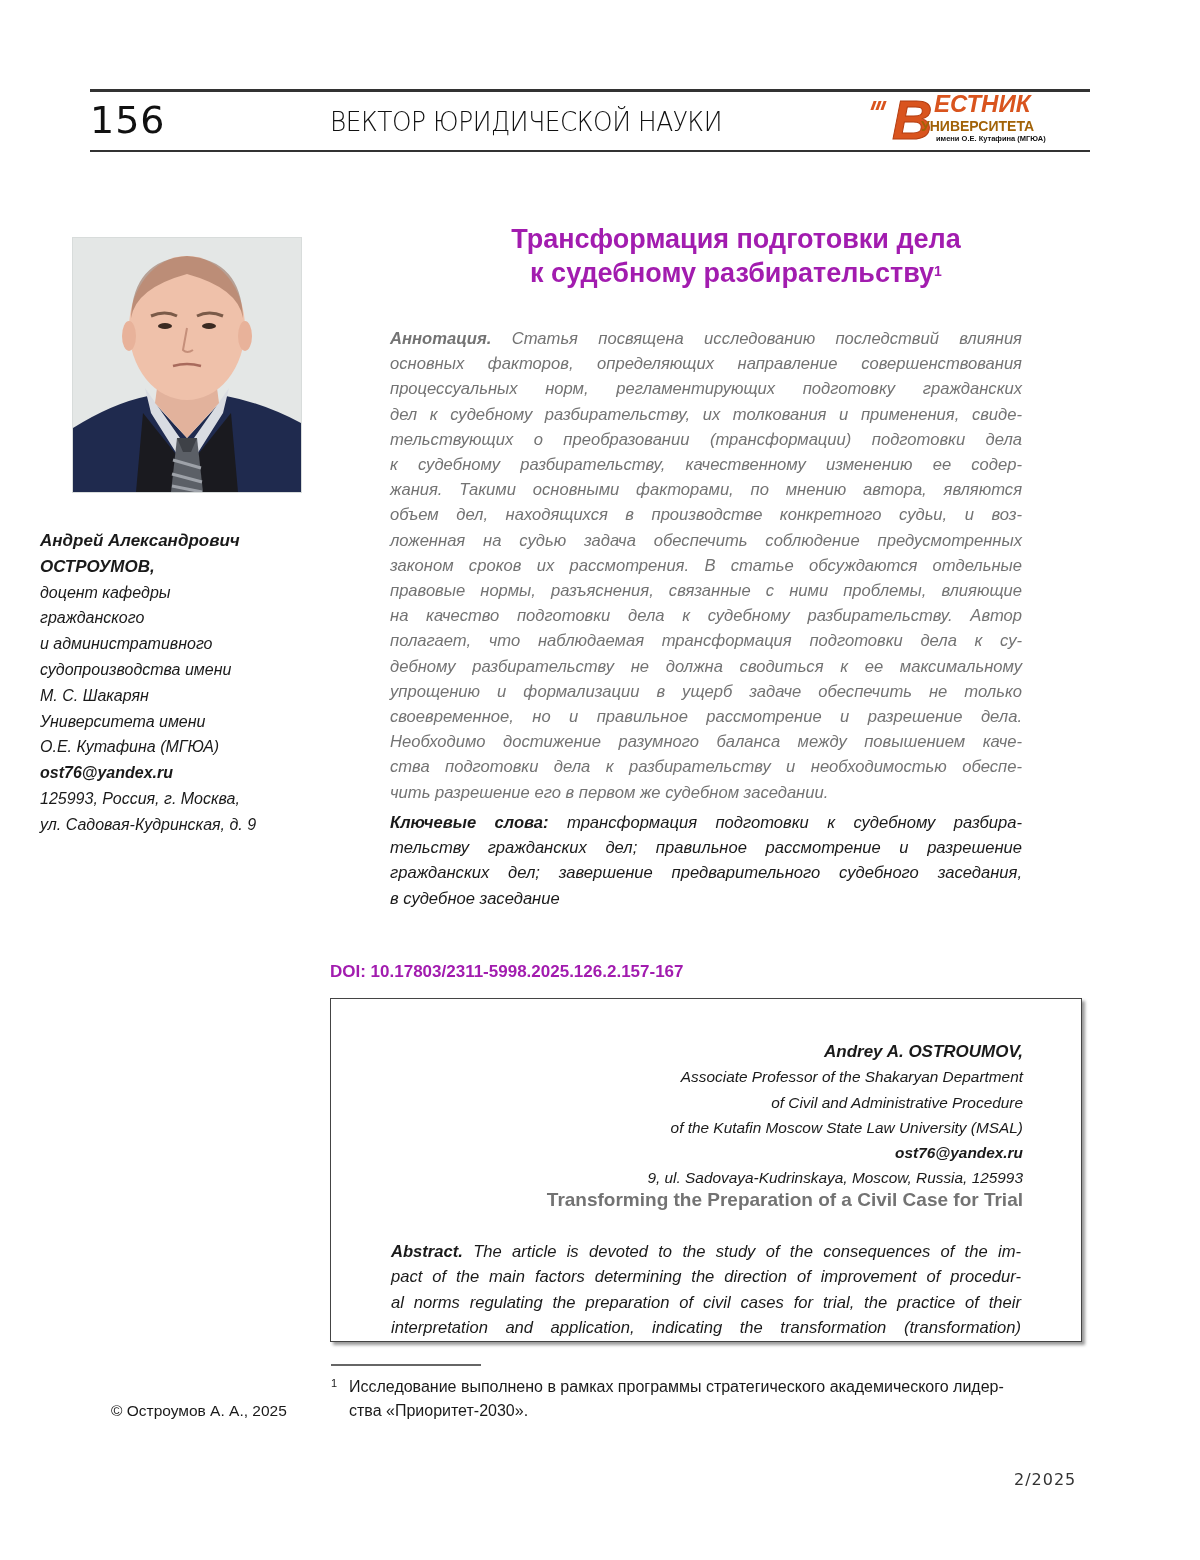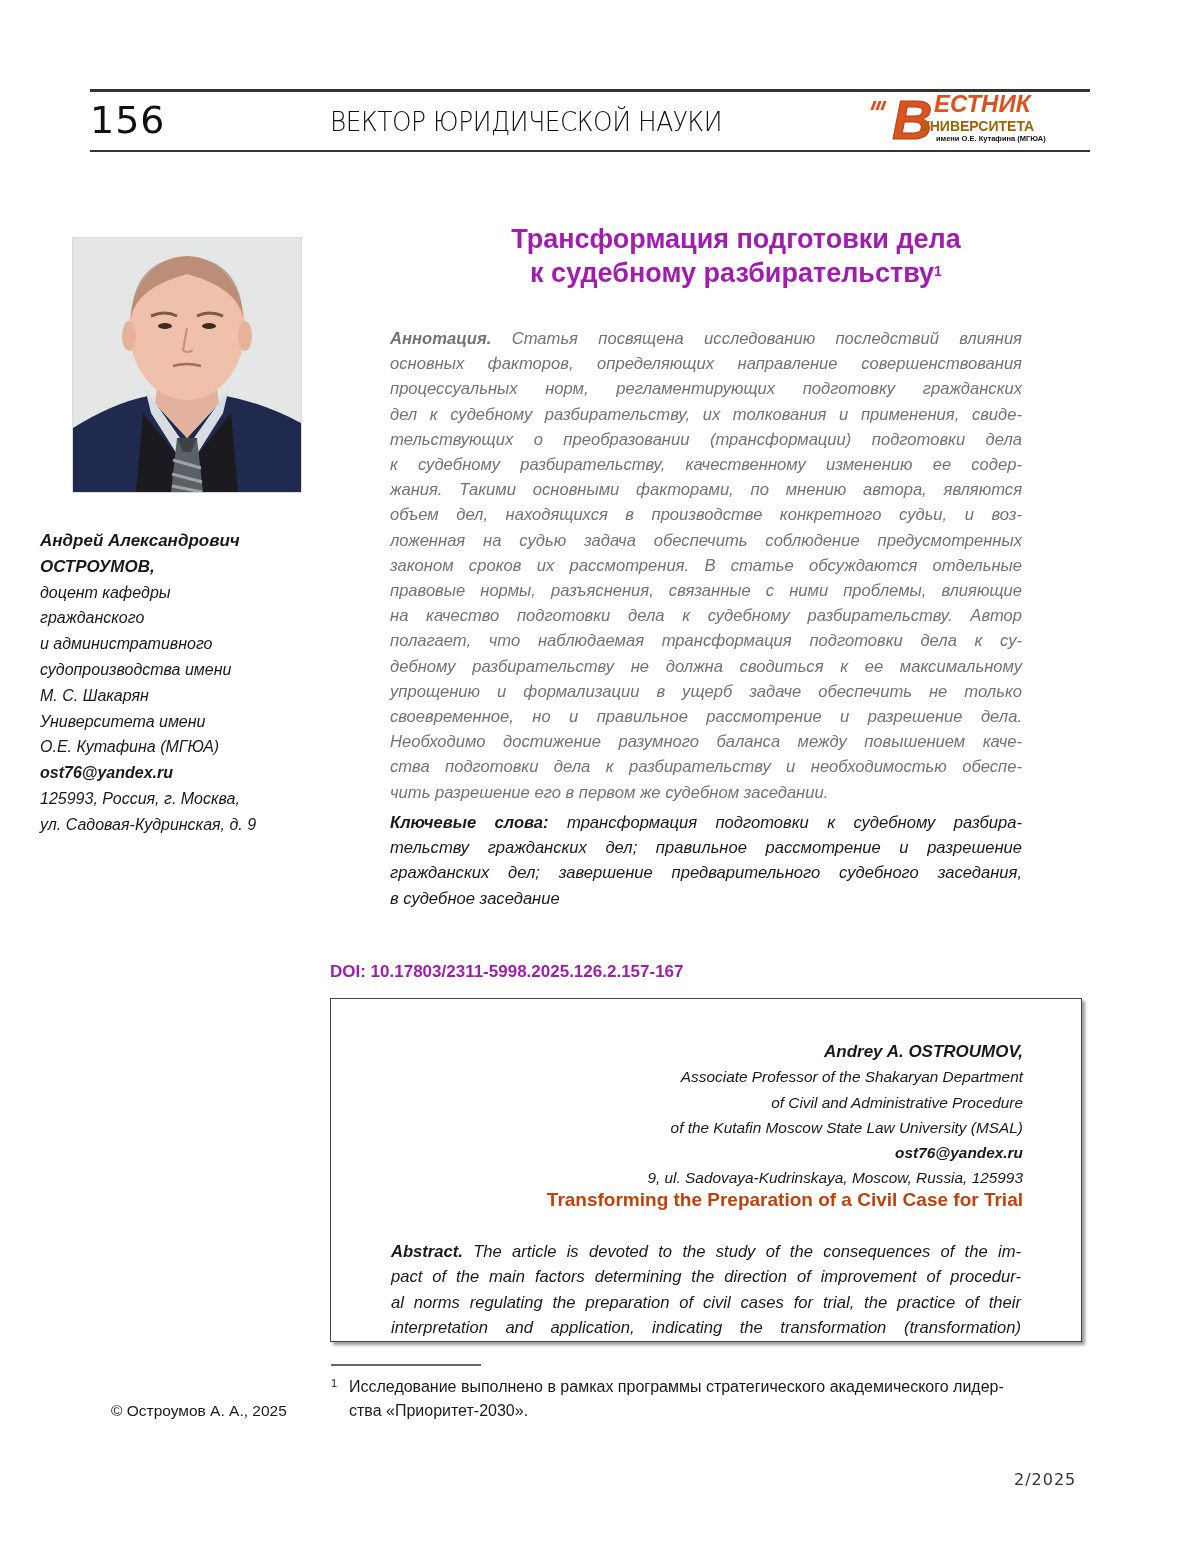--- a/index.html
+++ b/index.html
@@ -26,21 +26,21 @@
   .abstract-ru { position:absolute; left:390px; top:326px; width:632px; font-size:16.6px; line-height:25.2px; font-style:italic; text-align:justify; color:#737373; }
   .abstract-ru .line, .kw .line, .abs-en .line { display:block; text-align:justify; text-align-last:justify; white-space:nowrap; }
   .abstract-ru .line.last, .kw .line.last { text-align-last:left; }
   .lbl { font-weight:bold; }
   .kw { position:absolute; left:390px; top:810px; width:632px; font-size:16.6px; line-height:25.2px; font-style:italic; }
   .doi { position:absolute; left:330px; top:962px; font-size:17px; font-weight:bold; color:#a21caf; }
   .en-box { position:absolute; left:330px; top:998px; width:750px; height:342px; border:1px solid #444; box-shadow:3px 3px 3px #9a9a9a; background:#fff; }
   .en-author { position:absolute; right:58px; top:12px; text-align:right; font-size:15.4px; line-height:25.3px; font-style:italic;margin-top:28px; }
   .en-author .nm { font-weight:bold; font-size:17px; }
   .en-author .em { font-weight:bold; }
-  .en-title { position:absolute; right:58px; top:190px; font-size:19px; font-weight:bold; color:#c2410c; text-align:right; }
+  .en-title { position:absolute; right:58px; top:190px; font-size:19px; font-weight:bold; color:#737373; text-align:right; }
   .abs-en { position:absolute; left:60px; top:240px; width:630px; font-size:16.6px; line-height:25.3px; font-style:italic; }
   .fn-rule { position:absolute; left:331px; top:1364px; width:150px; height:2px; background:#666; }
   .fn { position:absolute; left:331px; top:1375px; width:750px; font-size:16px; line-height:24px; color:#1a1a1a; }
   .fn .mark { position:absolute; left:0; top:-4px; font-size:11px; }
   .fn .txt { position:absolute; left:18px; top:0; width:732px; }
   .fn .txt .line { display:block; white-space:nowrap; }
   .copyright { position:absolute; left:111px; top:1402px; font-size:15.5px; color:#1a1a1a; }
   .issue { position:absolute; left:1014px; top:1470px; font-size:16px; letter-spacing:1px; color:#333; font-family:"DejaVu Sans", sans-serif; }
 </style>
 </head>

